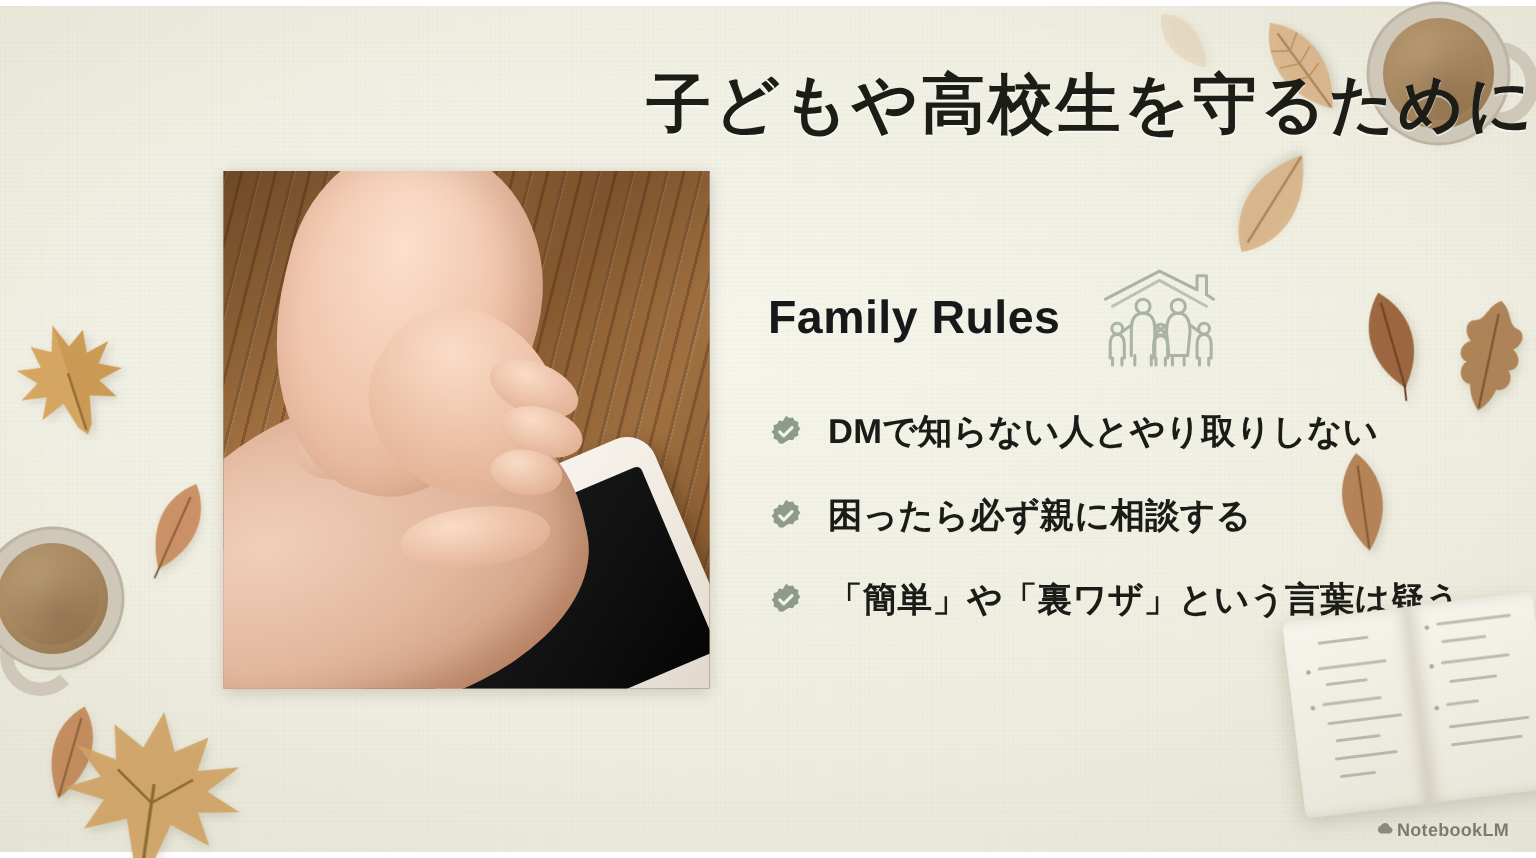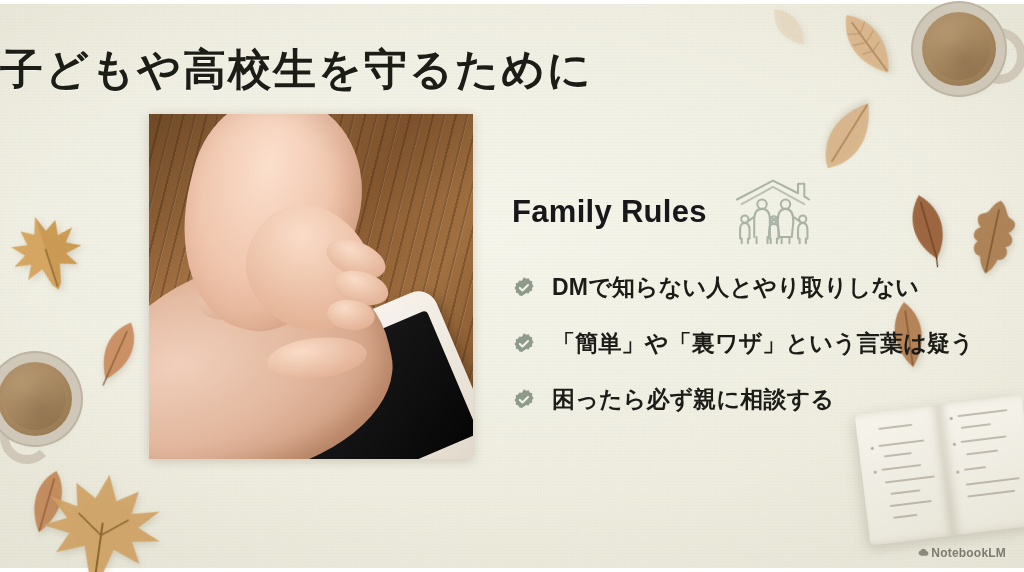--- a/index.html
+++ b/index.html
@@ -192,21 +192,21 @@
     background: linear-gradient(145deg, #1d1d1f 0%, #101011 60%, #050506 100%);
     border-radius: 4px;
   }
 
   
   #title {
     position: absolute;
     left: 0;
     right: 0;
     top: 41px;
-    text-align: left;
+    text-align: right;
     font-size: 43px;
     font-weight: bold;
     letter-spacing: 2px;
     color: #1d1d18;
     text-shadow: 0 1px 0 rgba(255,255,255,.5);
   }
   #caption {
     position: absolute;
     left: 0;
     right: 0;
@@ -483,31 +483,31 @@
       <div class="rule-text">DMで知らない人とやり取りしない</div>
     </div>
 
     <div class="rule">
       <div class="badge">
         <svg viewBox="0 0 24 24">
           <path fill="#8e9a8b" d="M12 1.2l2.1 1.5 2.5-.4 1.3 2.2 2.4.9-.3 2.5 1.6 2-1.6 2 .3 2.5-2.4.9-1.3 2.2-2.5-.4L12 18.4l-2.1 1.5-2.5-.4-1.3-2.2-2.4-.9.3-2.5L2.4 12l1.6-2-.3-2.5 2.4-.9L7.4 4.4l2.5.4z"></path>
           <path fill="none" stroke="#f3f2e8" stroke-width="2.1" stroke-linecap="round" stroke-linejoin="round" d="M7.8 11.9l2.7 2.7 5.5-5.5"></path>
         </svg>
       </div>
-      <div class="rule-text">「簡単」や「裏ワザ」という言葉は疑う</div>
+      <div class="rule-text">困ったら必ず親に相談する</div>
     </div>
 
     <div class="rule">
       <div class="badge">
         <svg viewBox="0 0 24 24">
           <path fill="#8e9a8b" d="M12 1.2l2.1 1.5 2.5-.4 1.3 2.2 2.4.9-.3 2.5 1.6 2-1.6 2 .3 2.5-2.4.9-1.3 2.2-2.5-.4L12 18.4l-2.1 1.5-2.5-.4-1.3-2.2-2.4-.9.3-2.5L2.4 12l1.6-2-.3-2.5 2.4-.9L7.4 4.4l2.5.4z"></path>
           <path fill="none" stroke="#f3f2e8" stroke-width="2.1" stroke-linecap="round" stroke-linejoin="round" d="M7.8 11.9l2.7 2.7 5.5-5.5"></path>
         </svg>
       </div>
-      <div class="rule-text">困ったら必ず親に相談する</div>
+      <div class="rule-text">「簡単」や「裏ワザ」という言葉は疑う</div>
     </div>
 
   </div>
 
   <div id="notebook">
     <div class="nb-page nb-left">
       <div class="nb-line" style="left:22px; top:16px; width:34px;"></div>
       <div class="nb-dot" style="left:12px; top:34px;"></div>
       <div class="nb-line" style="left:20px; top:33px; width:46px;"></div>
       <div class="nb-line" style="left:24px; top:44px; width:28px;"></div>

